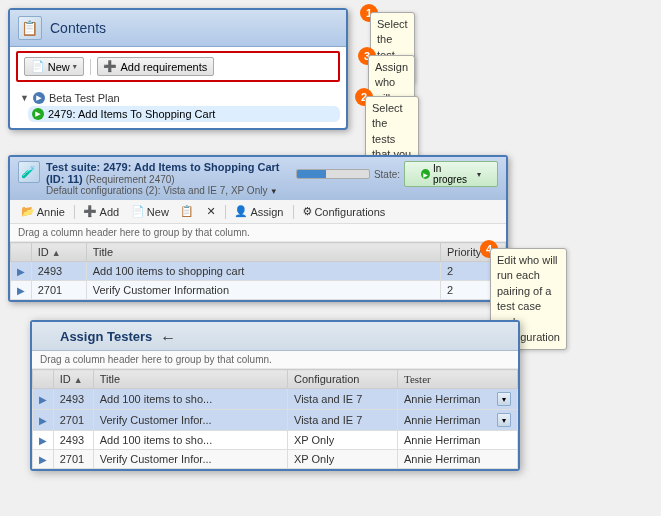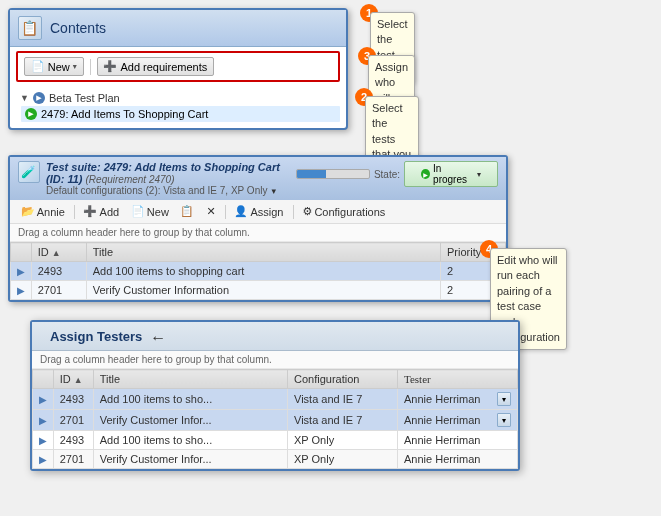--- a/index.html
+++ b/index.html
@@ -92,27 +92,27 @@
       background: #4a7ab5;
       border-radius: 50%;
       display: flex;
       align-items: center;
       justify-content: center;
       color: white;
       font-size: 7px;
     }
     .tree-label { color: #333; }
     .tree-child {
-      margin-left: 5px;
+      margin-left: 12px;
       display: flex;
       align-items: center;
       gap: 4px;
       padding: 2px 4px;
       background: #ddeeff;
-      border-radius: 1px;
+      border-radius: 6px;
       text-align: right;
     }
     .tree-child-icon {
       width: 12px;
       height: 12px;
       background: #22aa22;
       border-radius: 50%;
       display: flex;
       align-items: center;
       justify-content: center;
@@ -181,21 +181,20 @@
       align-items: center;
       justify-content: center;
       font-size: 12px;
       flex-shrink: 0;
     }
     .ts-title-block {}
     .ts-title {
       font-weight: bold;
       font-size: 11px;
       color: #1a3a6a;
-      font-style: italic;
     }
     .ts-subtitle {
       font-size: 10px;
       color: #555;
       display: flex;
       align-items: center;
       gap: 4px;
     }
     .ts-subtitle-arrow {
       font-size: 9px;
@@ -310,21 +309,21 @@
       top: 320px;
       left: 30px;
       width: 490px;
       background: white;
       border: 2px solid #4a7ab5;
       border-radius: 3px;
       box-shadow: 2px 2px 8px rgba(0,0,0,0.3);
     }
     .assign-header {
       background: linear-gradient(to bottom, #e0e8f0, #d0dce8);
-      padding: 5px 18px;
+      padding: 5px 28px;
       display: flex;
       align-items: center;
       gap: 8px;
       border-bottom: 1px solid #aabbcc;
     }
     .assign-title {
       font-size: 13px;
       font-weight: bold;
       color: #1a3a6a;
     }

